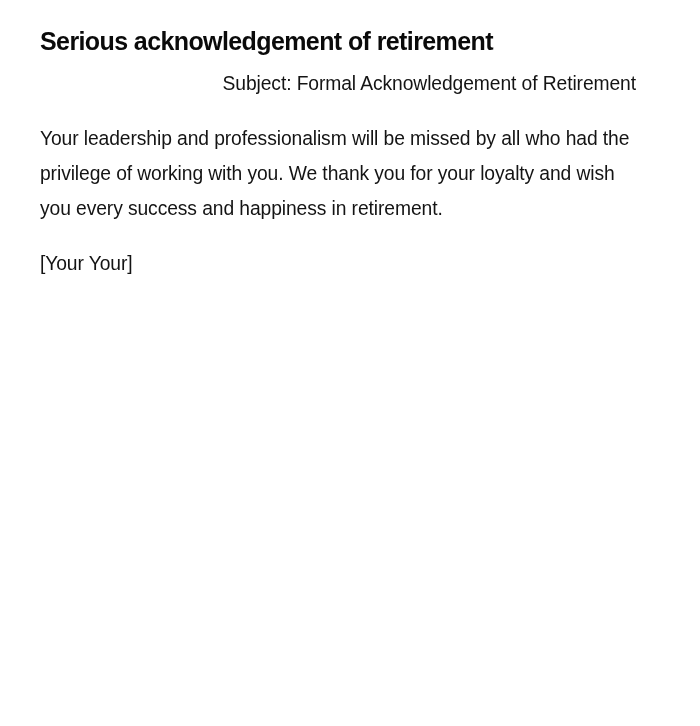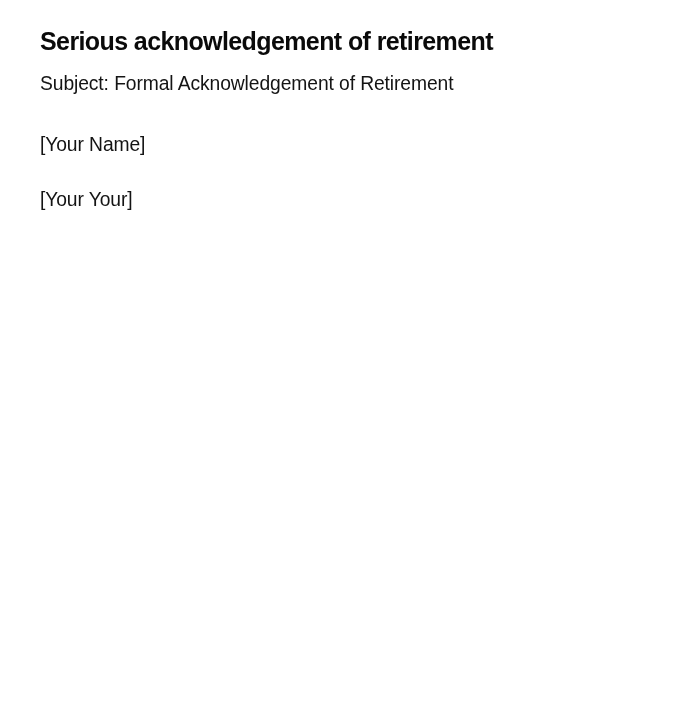--- a/index.html
+++ b/index.html
@@ -30,24 +30,25 @@
       color: #0a0a0a;
     }
     .para {
       font-size: 19.3px;
       line-height: 35px;
       margin: 0 0 20px 0;
       letter-spacing: -0.1px;
       color: #141414;
     }
     .para.subject {
-      margin-bottom: 26px;
+      margin-bottom: 20px;
+      text-align: right;
     }
   </style>
 </head>
 <body>
 
 <div class="page">
   <h1 class="title">Serious acknowledgement of retirement</h1>
   <p class="para subject">Subject: Formal Acknowledgement of Retirement</p>
-  <p class="para">[Your Name]</p>
+  <p class="para">Your leadership and professionalism will be missed by all who had the privilege of working with you. We thank you for your loyalty and wish you every success and happiness in retirement.</p>
   <p class="para">[Your Your]</p>
 </div>
 
 </body></html>

